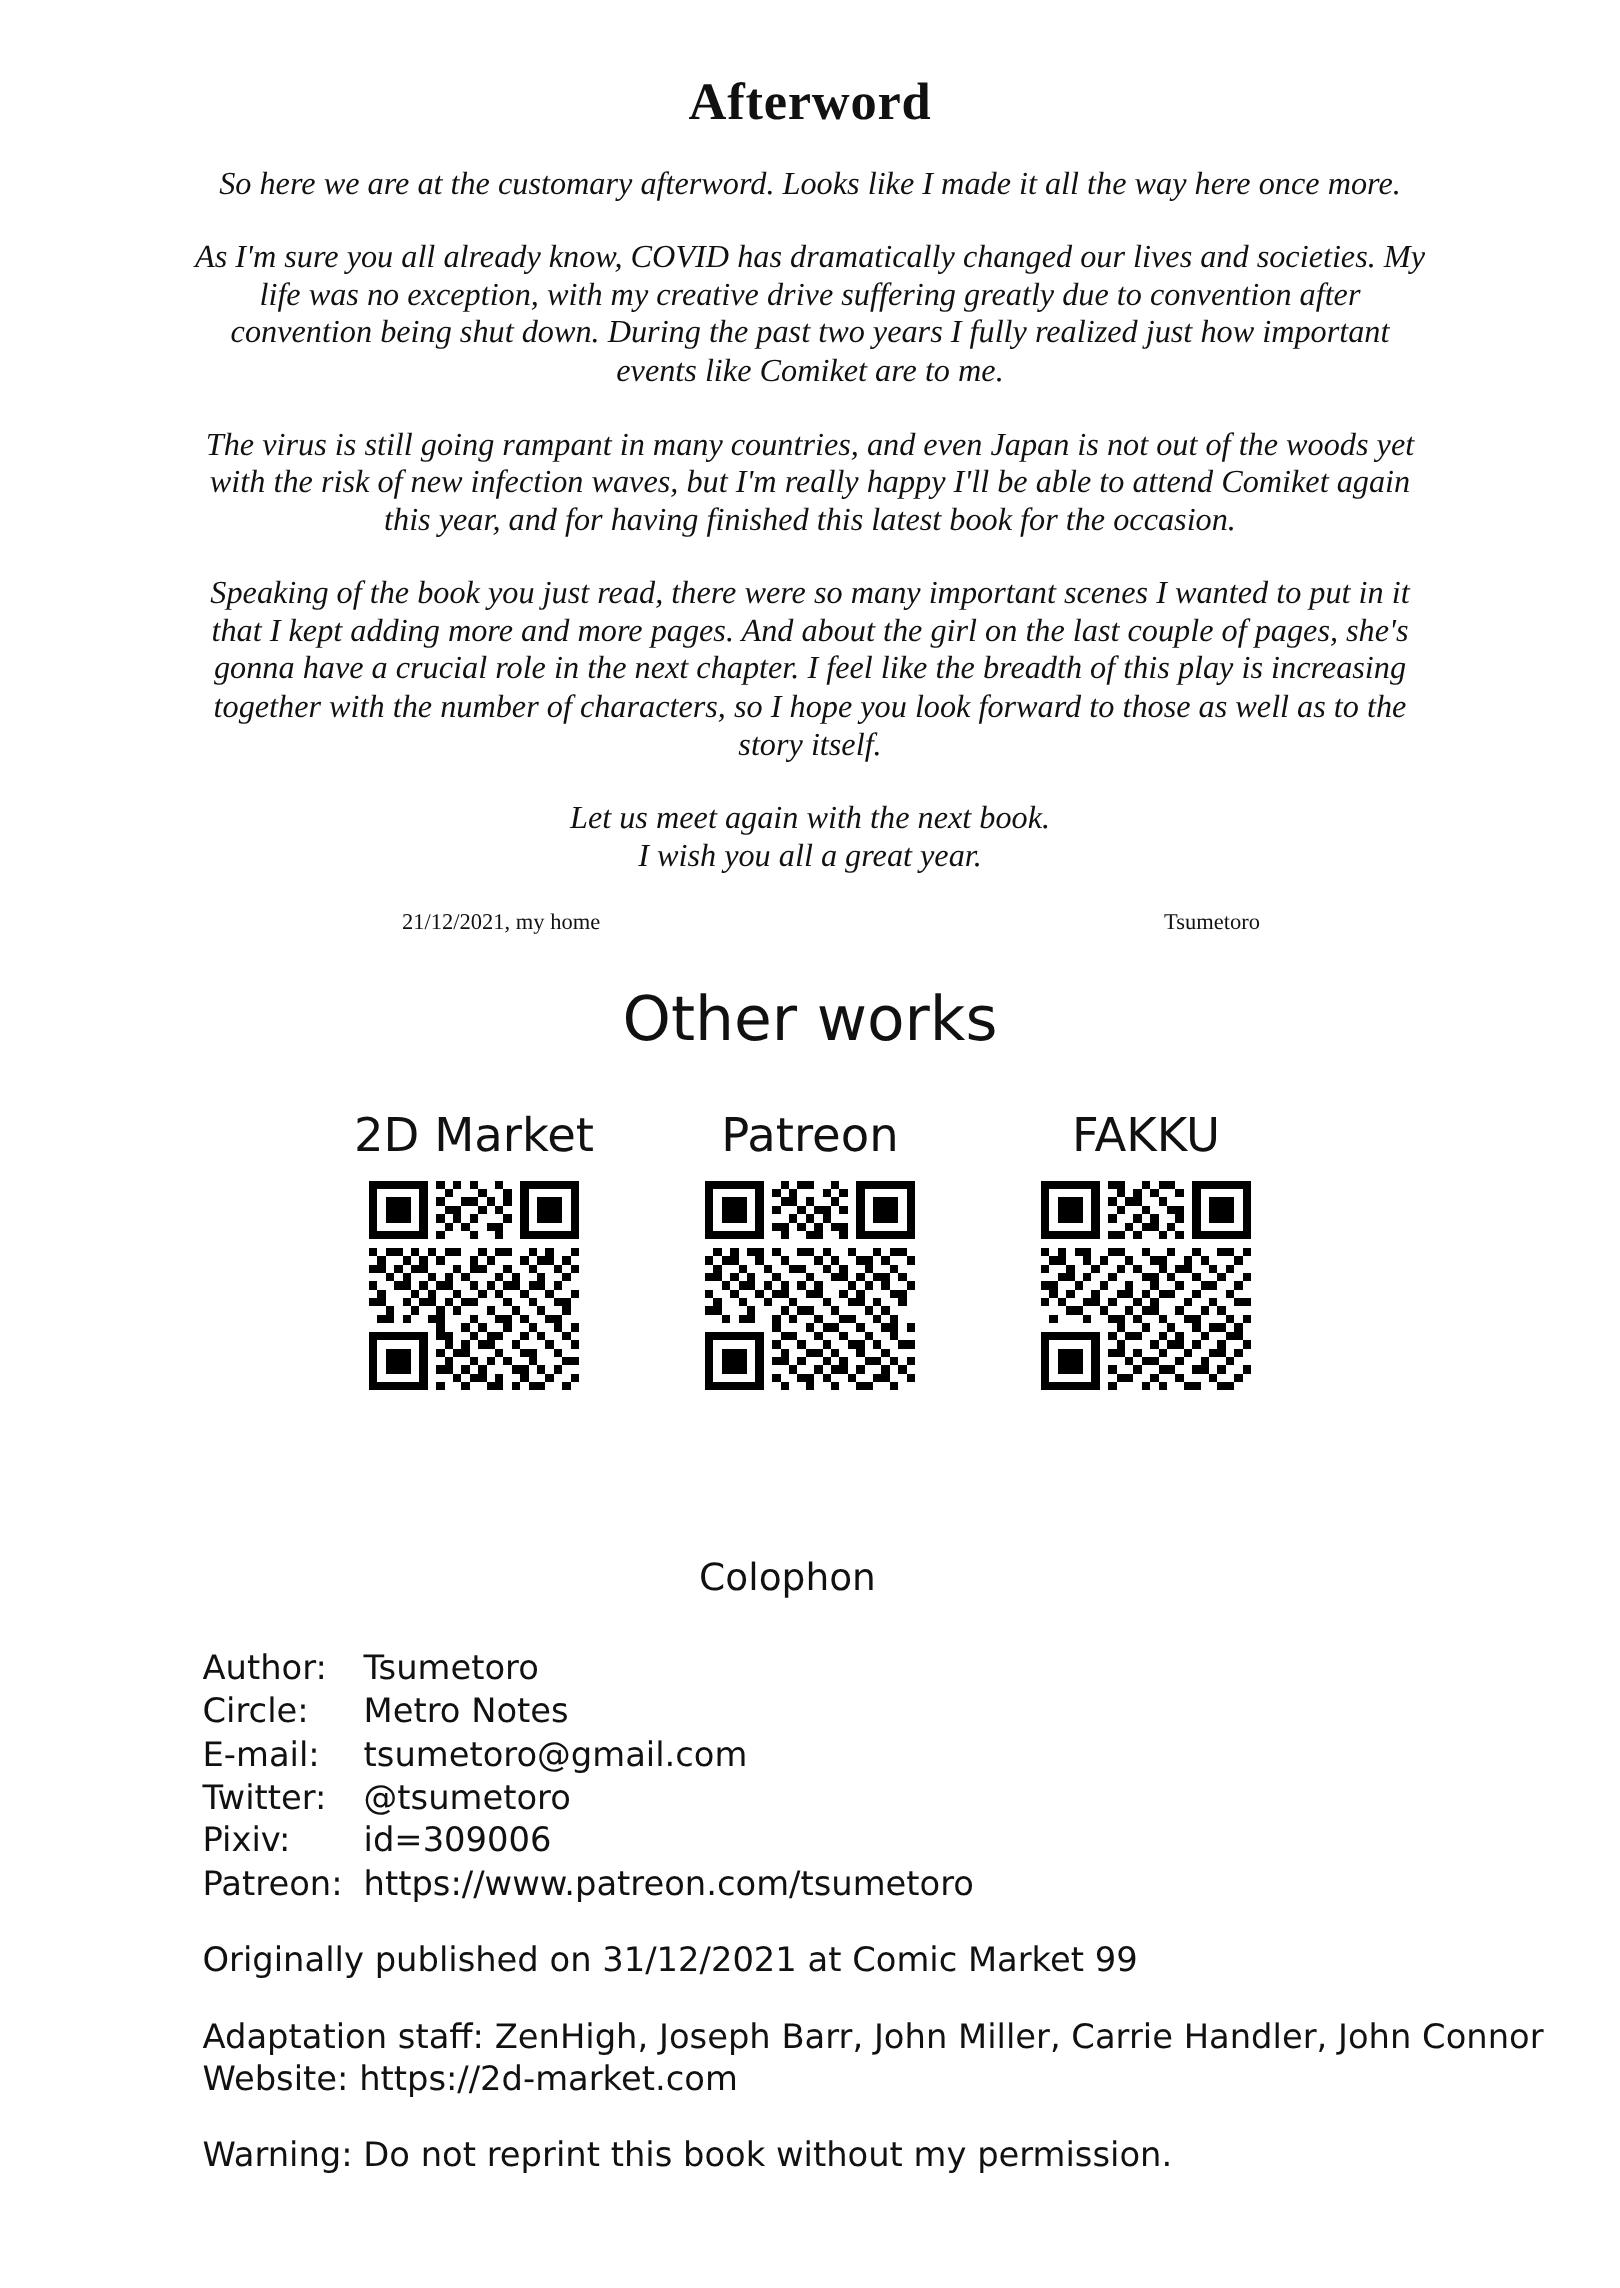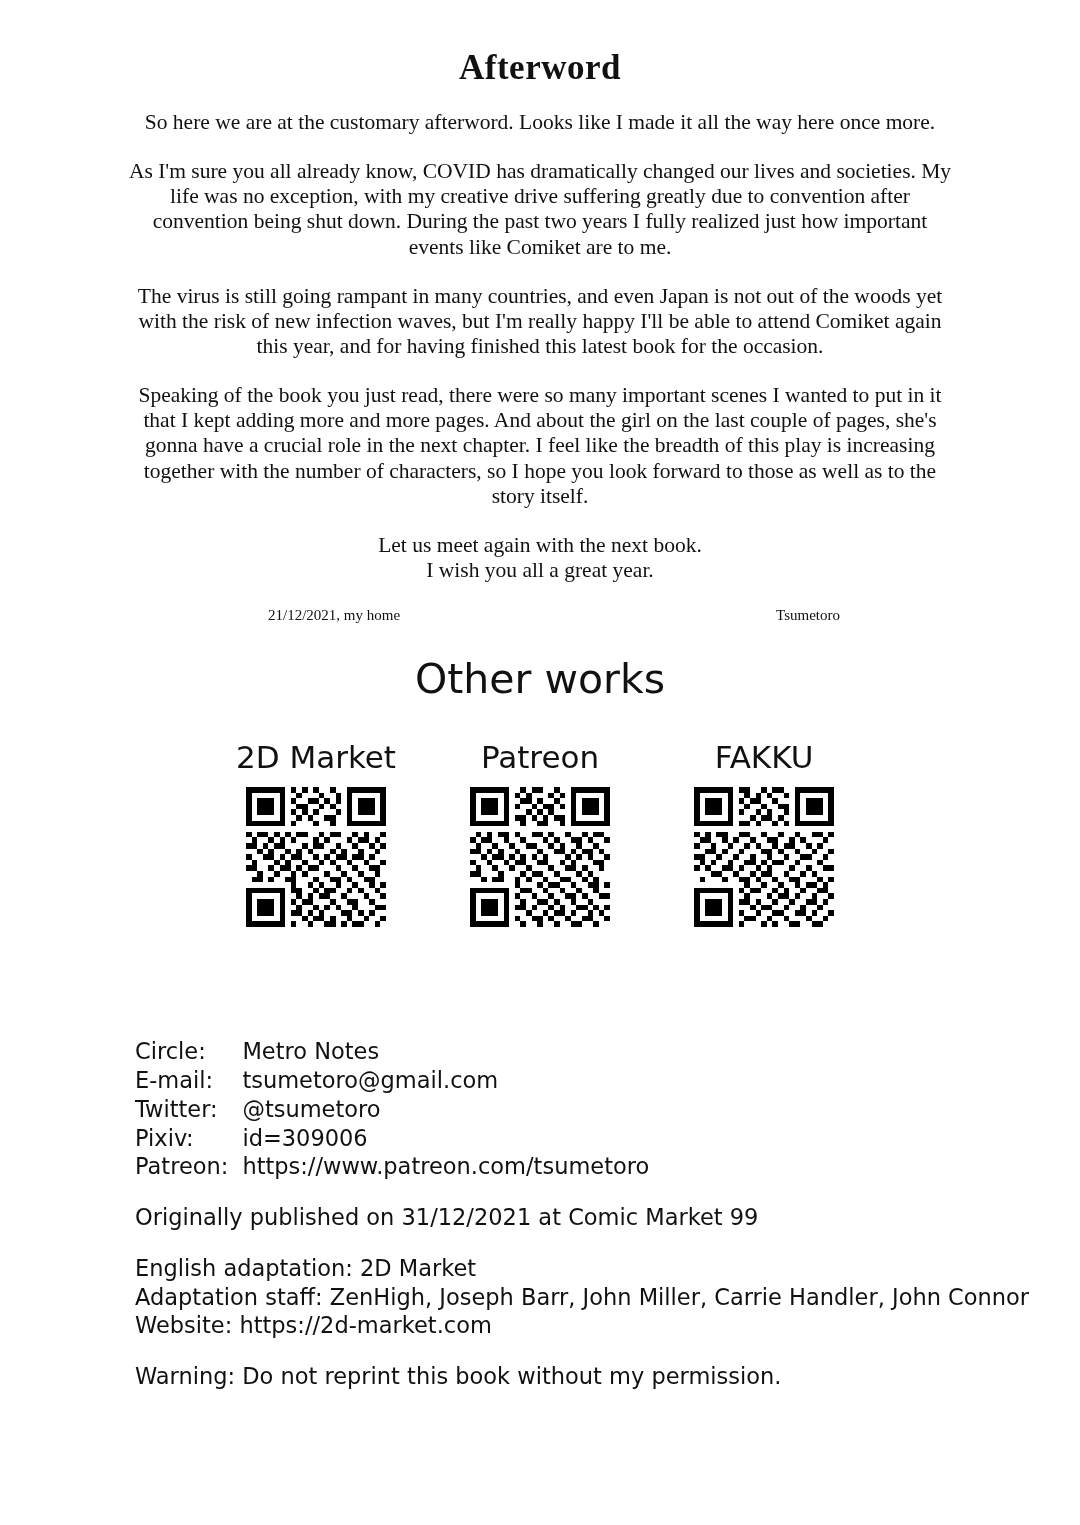--- a/index.html
+++ b/index.html
@@ -35,20 +35,21 @@
   .afterword-body {
     margin: 0 auto;
     width: 830px;
     padding-top: 22px;
   }
   .afterword-body p {
     text-align: center;
     font-size: 21.5px;
     line-height: 1.17;
     margin: 0 0 24px 0;
+    font-style: italic;
   }
   .afterword-body p.tight {
     margin-bottom: 22px;
   }
   .signature-row {
     width: 600px;
     margin: 10px auto 0 auto;
     display: flex;
     justify-content: space-between;
     font-size: 15px;
@@ -669,24 +670,29 @@
               <rect x="17" y="24" width="2" height="1"></rect>
               <rect x="21" y="24" width="2" height="1"></rect>
           </g>
         </svg>
       </div>
 
     </div>
   </div>
 
   <div class="colophon">
+    <div class="colophon-title">Colophon</div>
 
     <div class="colophon-body">
       <table class="kv-table">
         <tbody>
+          <tr>
+            <td class="k">Author:</td>
+            <td class="v">Tsumetoro</td>
+          </tr>
           <tr>
             <td class="k">Circle:</td>
             <td class="v">Metro Notes</td>
           </tr>
           <tr>
             <td class="k">E-mail:</td>
             <td class="v">tsumetoro@gmail.com</td>
           </tr>
           <tr>
             <td class="k">Twitter:</td>
@@ -699,21 +705,20 @@
           <tr>
             <td class="k">Patreon:</td>
             <td class="v">https://www.patreon.com/tsumetoro</td>
           </tr>
         </tbody>
       </table>
 
       <div class="colophon-line">Originally published on 31/12/2021 at Comic Market 99</div>
 
       <div class="colophon-block">
-        <div>English adaptation: 2D Market</div>
         <div>Adaptation staff: ZenHigh, Joseph Barr, John Miller, Carrie Handler, John Connor</div>
         <div>Website: https://2d-market.com</div>
       </div>
 
       <div class="colophon-line">Warning: Do not reprint this book without my permission.</div>
     </div>
   </div>
 
 </div>
 

